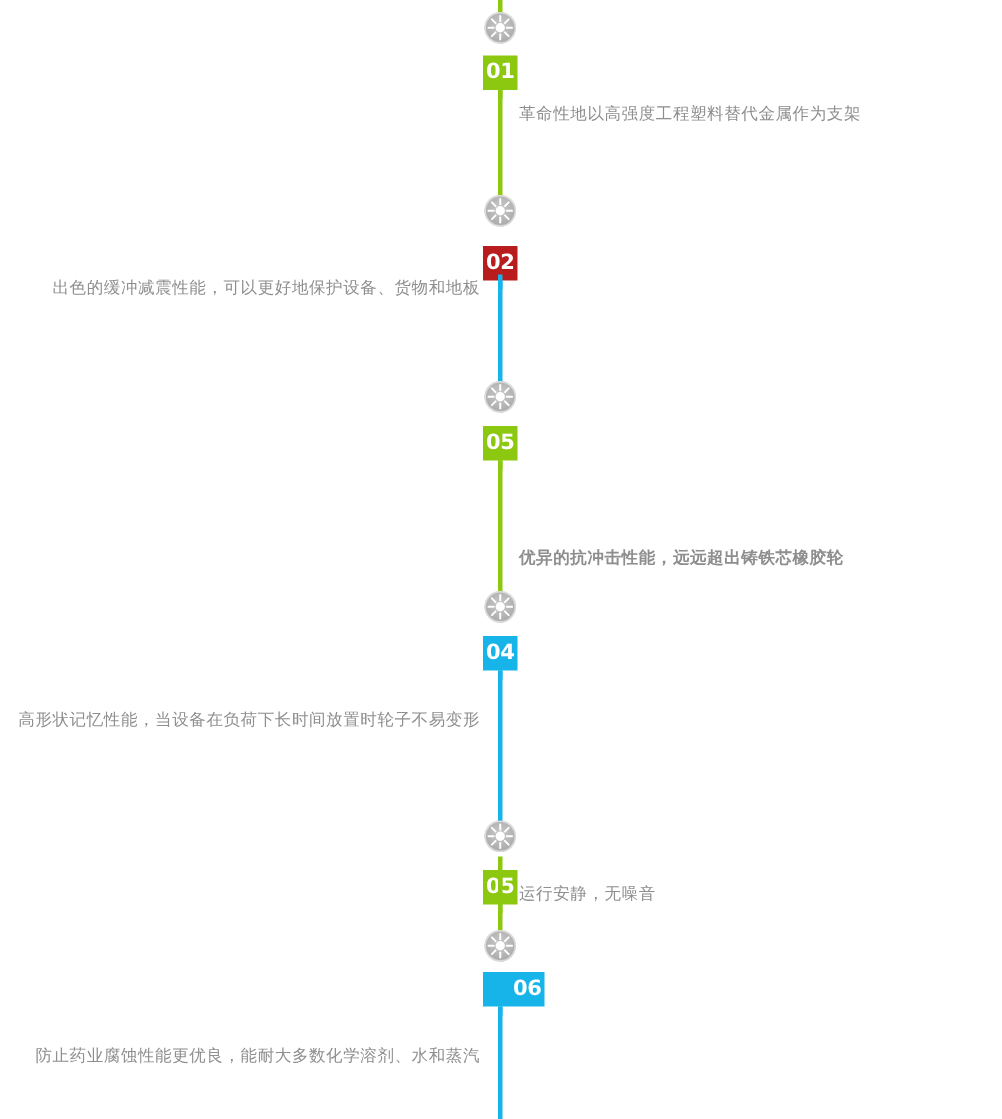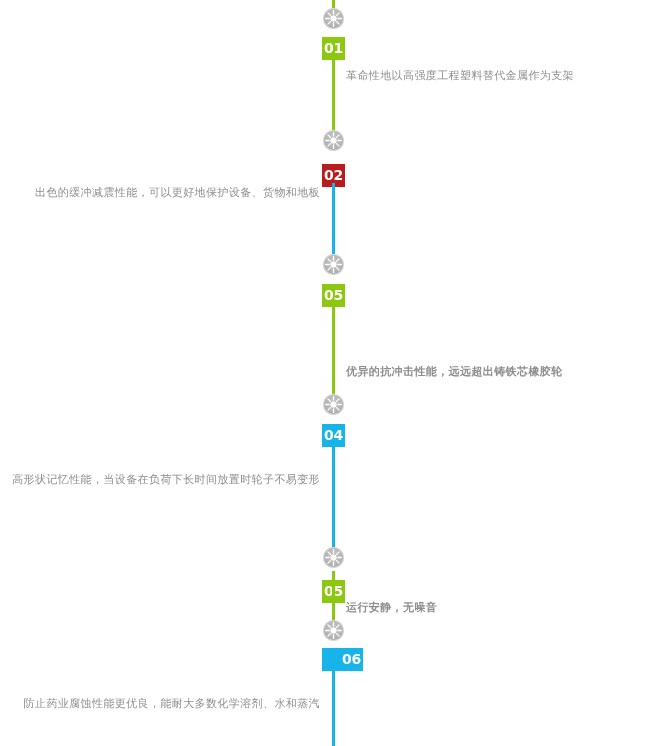--- a/index.html
+++ b/index.html
@@ -208,21 +208,21 @@
     </svg>
   </div>
 
   <div class="badge" style="top:580px;background:#8CC80F;">
     <span>05</span>
     <span class="tail" style="background:#8CC80F;"></span>
   </div>
 
   <div class="seg" style="top:571px;height:50px;background:#8CC80F;"></div>
 
-  <div class="caption right-side" style="top:592px;font-weight:bold;">运行安静，无噪音</div>
+  <div class="caption right-side" style="top:580px;">运行安静，无噪音</div>
 
   <div class="node" style="top:620px;">
     <svg width="21" height="21" viewBox="0 0 21 21">
       <g stroke="#ffffff" stroke-width="1.3" stroke-linecap="round">
         <line x1="10.5" y1="2.6" x2="10.5" y2="6.1"></line>
         <line x1="10.5" y1="14.9" x2="10.5" y2="18.4"></line>
         <line x1="2.6" y1="10.5" x2="6.1" y2="10.5"></line>
         <line x1="14.9" y1="10.5" x2="18.4" y2="10.5"></line>
         <line x1="4.9" y1="4.9" x2="7.4" y2="7.4"></line>
         <line x1="13.6" y1="13.6" x2="16.1" y2="16.1"></line>

